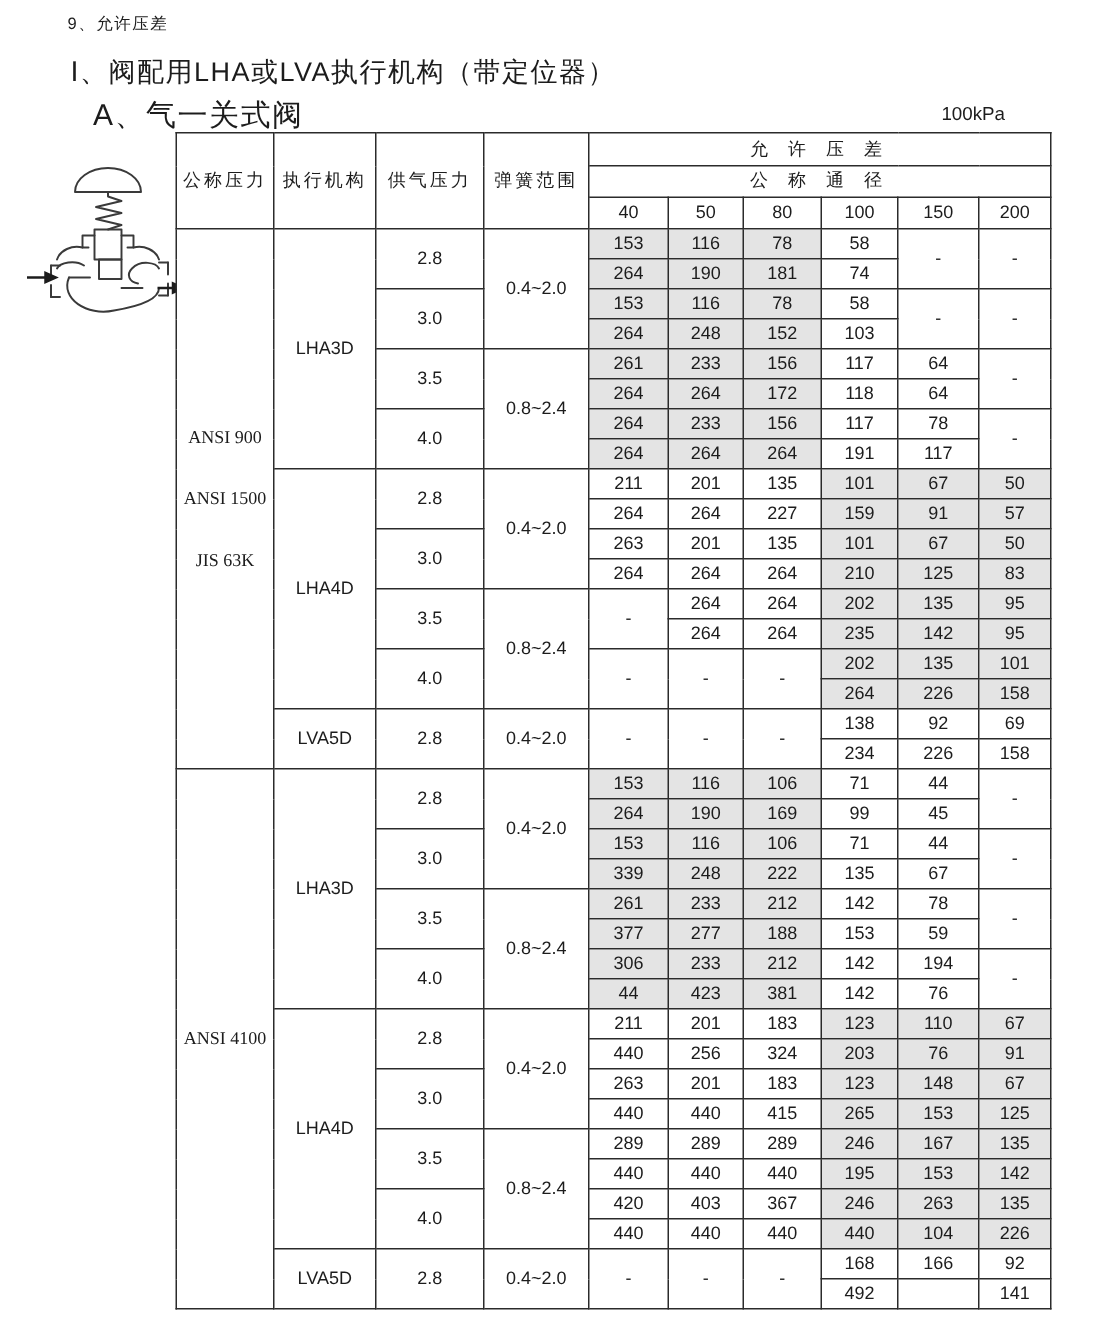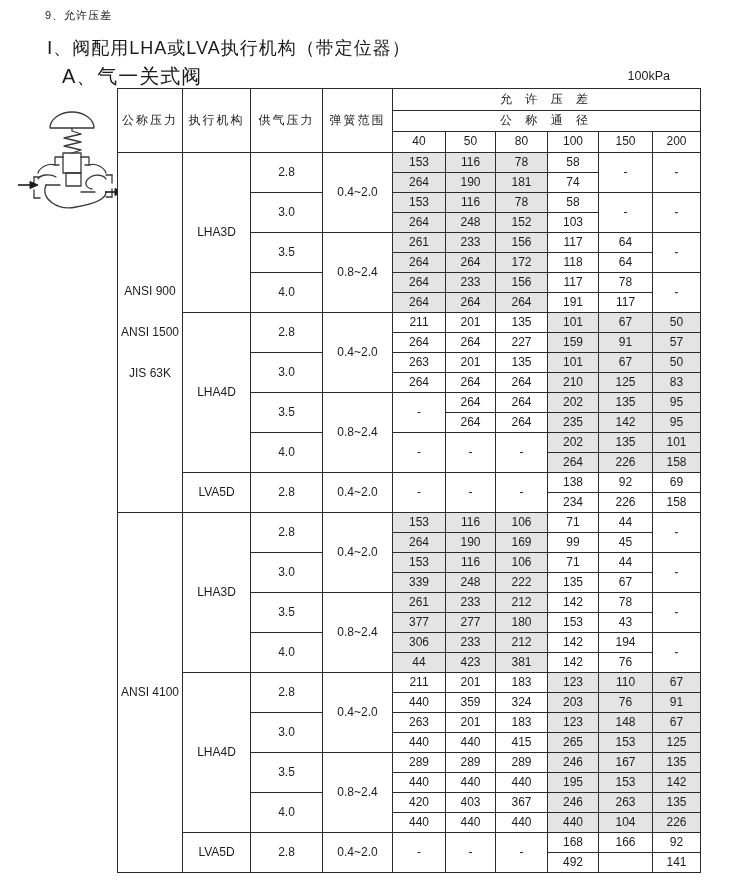--- a/index.html
+++ b/index.html
@@ -24,21 +24,21 @@
     font-size:12px;padding:0;line-height:1.1;background:#ffffff;color:#1c1c1c;
     overflow:hidden;
   }
   .ptable thead tr.h1 td{height:21px;}
   .ptable thead tr.h2 td{height:20px;}
   .ptable thead tr.h3 td{height:20px;margin-left:28px;}
   .ptable tbody tr{height:20px;}
   .ch{font-size:12.5px;letter-spacing:2px;font-family:Liberation Serif, serif;}
   .spanhead{font-size:12.5px;letter-spacing:5px;}
   .gray{background:#e4e4e4 !important;}
-  .plabel{font-size:12px;letter-spacing:0;}
+  .plabel{font-size:12px;letter-spacing:0;font-family:Liberation Serif, serif;}
   .plabel .pline{line-height:41px;}
 </style>
 </head>
 <body>
 
 <div class="doc-title">9、允许压差</div>
 <div class="doc-sub1">Ⅰ、阀配用LHA或LVA执行机构（带定位器）</div>
 <div class="doc-sub2">A、气一关式阀</div>
 <div class="unit-label">100kPa</div>
 
@@ -308,23 +308,23 @@
         <td class="gray">261</td>
         <td class="gray">233</td>
         <td class="gray">212</td>
         <td>142</td>
         <td>78</td>
         <td rowspan="2">-</td>
       </tr>
       <tr>
         <td class="gray">377</td>
         <td class="gray">277</td>
-        <td class="gray">180</td>
+        <td class="gray">188</td>
         <td>153</td>
-        <td>43</td>
+        <td>59</td>
       </tr>
       <tr>
         <td rowspan="2">4.0</td>
         <td class="gray">306</td>
         <td class="gray">233</td>
         <td class="gray">212</td>
         <td>142</td>
         <td>194</td>
         <td rowspan="2">-</td>
       </tr>
@@ -341,21 +341,21 @@
         <td rowspan="4">0.4~2.0</td>
         <td>211</td>
         <td>201</td>
         <td>183</td>
         <td class="gray">123</td>
         <td class="gray">110</td>
         <td class="gray">67</td>
       </tr>
       <tr>
         <td>440</td>
-        <td>359</td>
+        <td>256</td>
         <td>324</td>
         <td class="gray">203</td>
         <td class="gray">76</td>
         <td class="gray">91</td>
       </tr>
       <tr>
         <td rowspan="2">3.0</td>
         <td>263</td>
         <td>201</td>
         <td>183</td>

